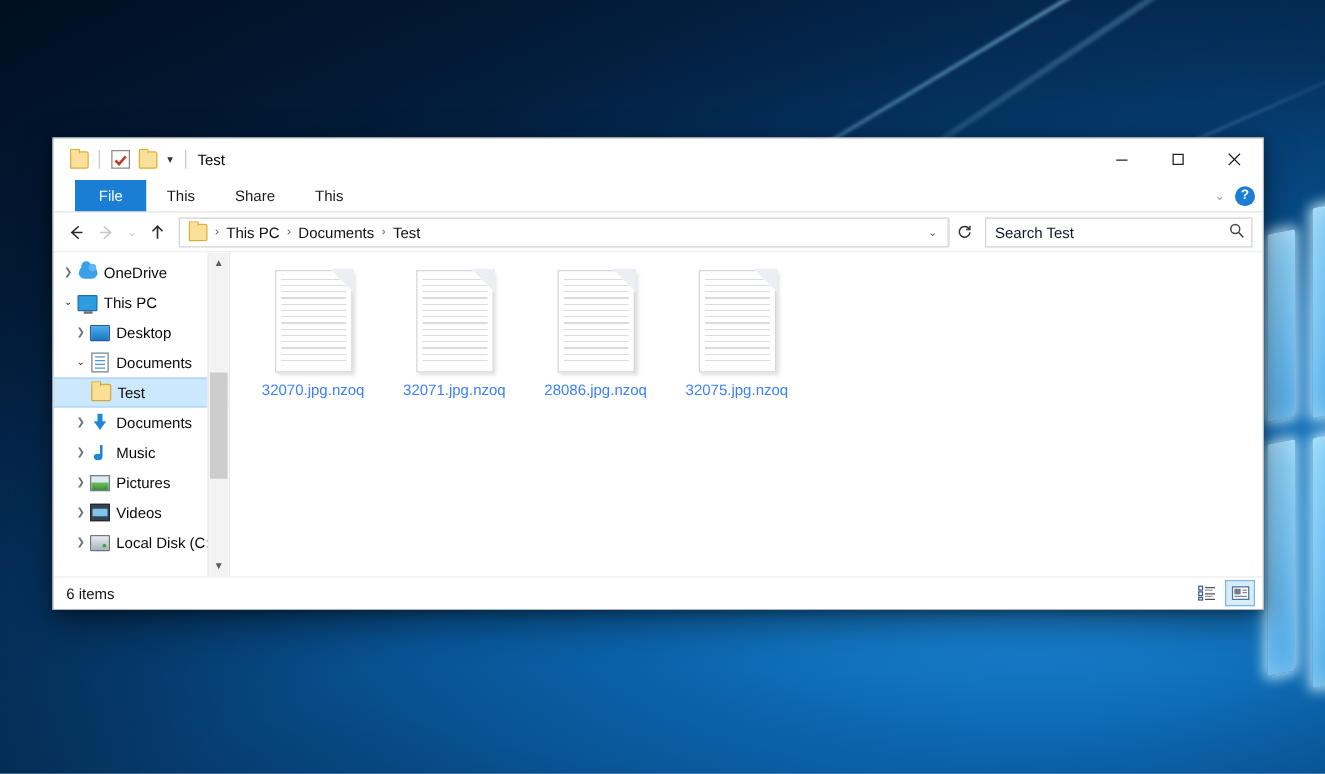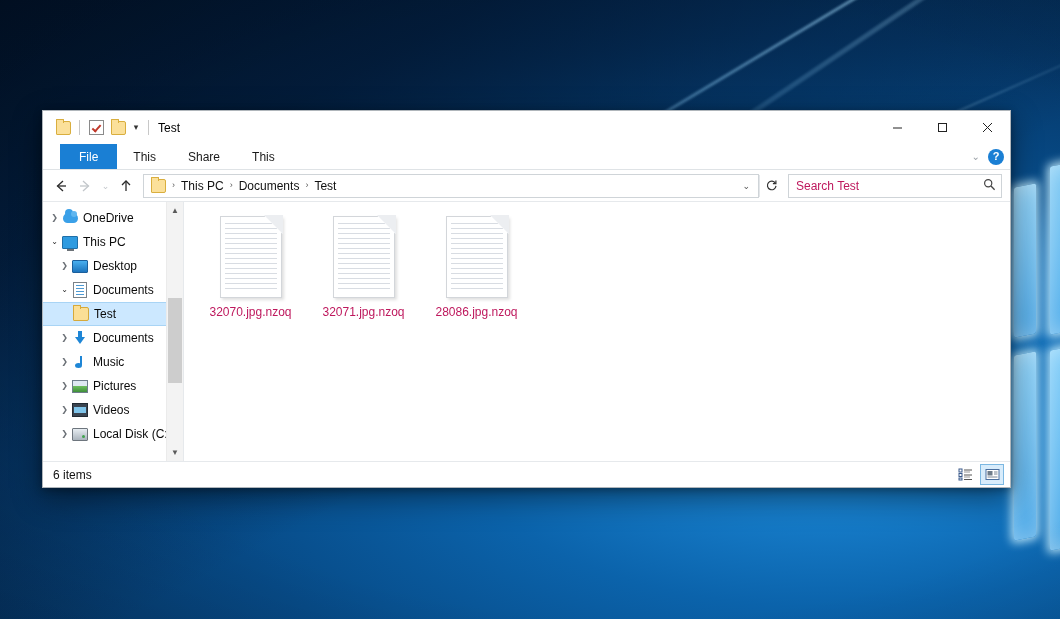--- a/index.html
+++ b/index.html
@@ -248,21 +248,21 @@
     border: 1px solid #cfd4d8;
     margin-left: 6px;
     display: flex;
     align-items: center;
     padding: 0 5px 0 7px;
     background: #fff;
   }
   .search-ph {
     flex: 1;
     font-size: 12px;
-    color: #be185d;
+    color: #0f172a;
     white-space: nowrap;
     overflow: hidden;
   }
 
   
   .body-row {
     flex: 1;
     display: flex;
     min-height: 0;
     border-top: 1px solid #e6e9ec;
@@ -513,21 +513,21 @@
   }
   .doc-cover-white {
     position: absolute;
     right: -1px; top: -1px;
     width: 19px; height: 19px;
     background: #ffffff;
     clip-path: polygon(0 0, 100% 0, 100% 100%);
   }
   .file-label {
     font-size: 12px;
-    color: #be185d;
+    color: #3b82f6;
     text-align: center;
     line-height: 1.2;
     white-space: nowrap;
   }
 
   
   .statusbar {
     height: 25px;
     border-top: 1px solid #e6e9ec;
     background: #ffffff;
@@ -793,20 +793,29 @@
           <div class="file-tile">
             <div class="doc-icon">
               <div class="doc-page"></div>
               <div class="doc-lines"></div>
               <div class="doc-cover-white"></div>
               <div class="doc-fold"></div>
             </div>
             <div class="file-label">28086.jpg.nzoq</div>
           </div>
 
+          <div class="file-tile">
+            <div class="doc-icon">
+              <div class="doc-page"></div>
+              <div class="doc-lines"></div>
+              <div class="doc-cover-white"></div>
+              <div class="doc-fold"></div>
+            </div>
+            <div class="file-label">32075.jpg.nzoq</div>
+          </div>
 
         </div>
       </div>
     </div>
 
     <div class="statusbar">
       <span class="status-text">6 items</span>
       <span class="status-spacer"></span>
       <div class="viewbtns">
         <div class="viewbtn">

